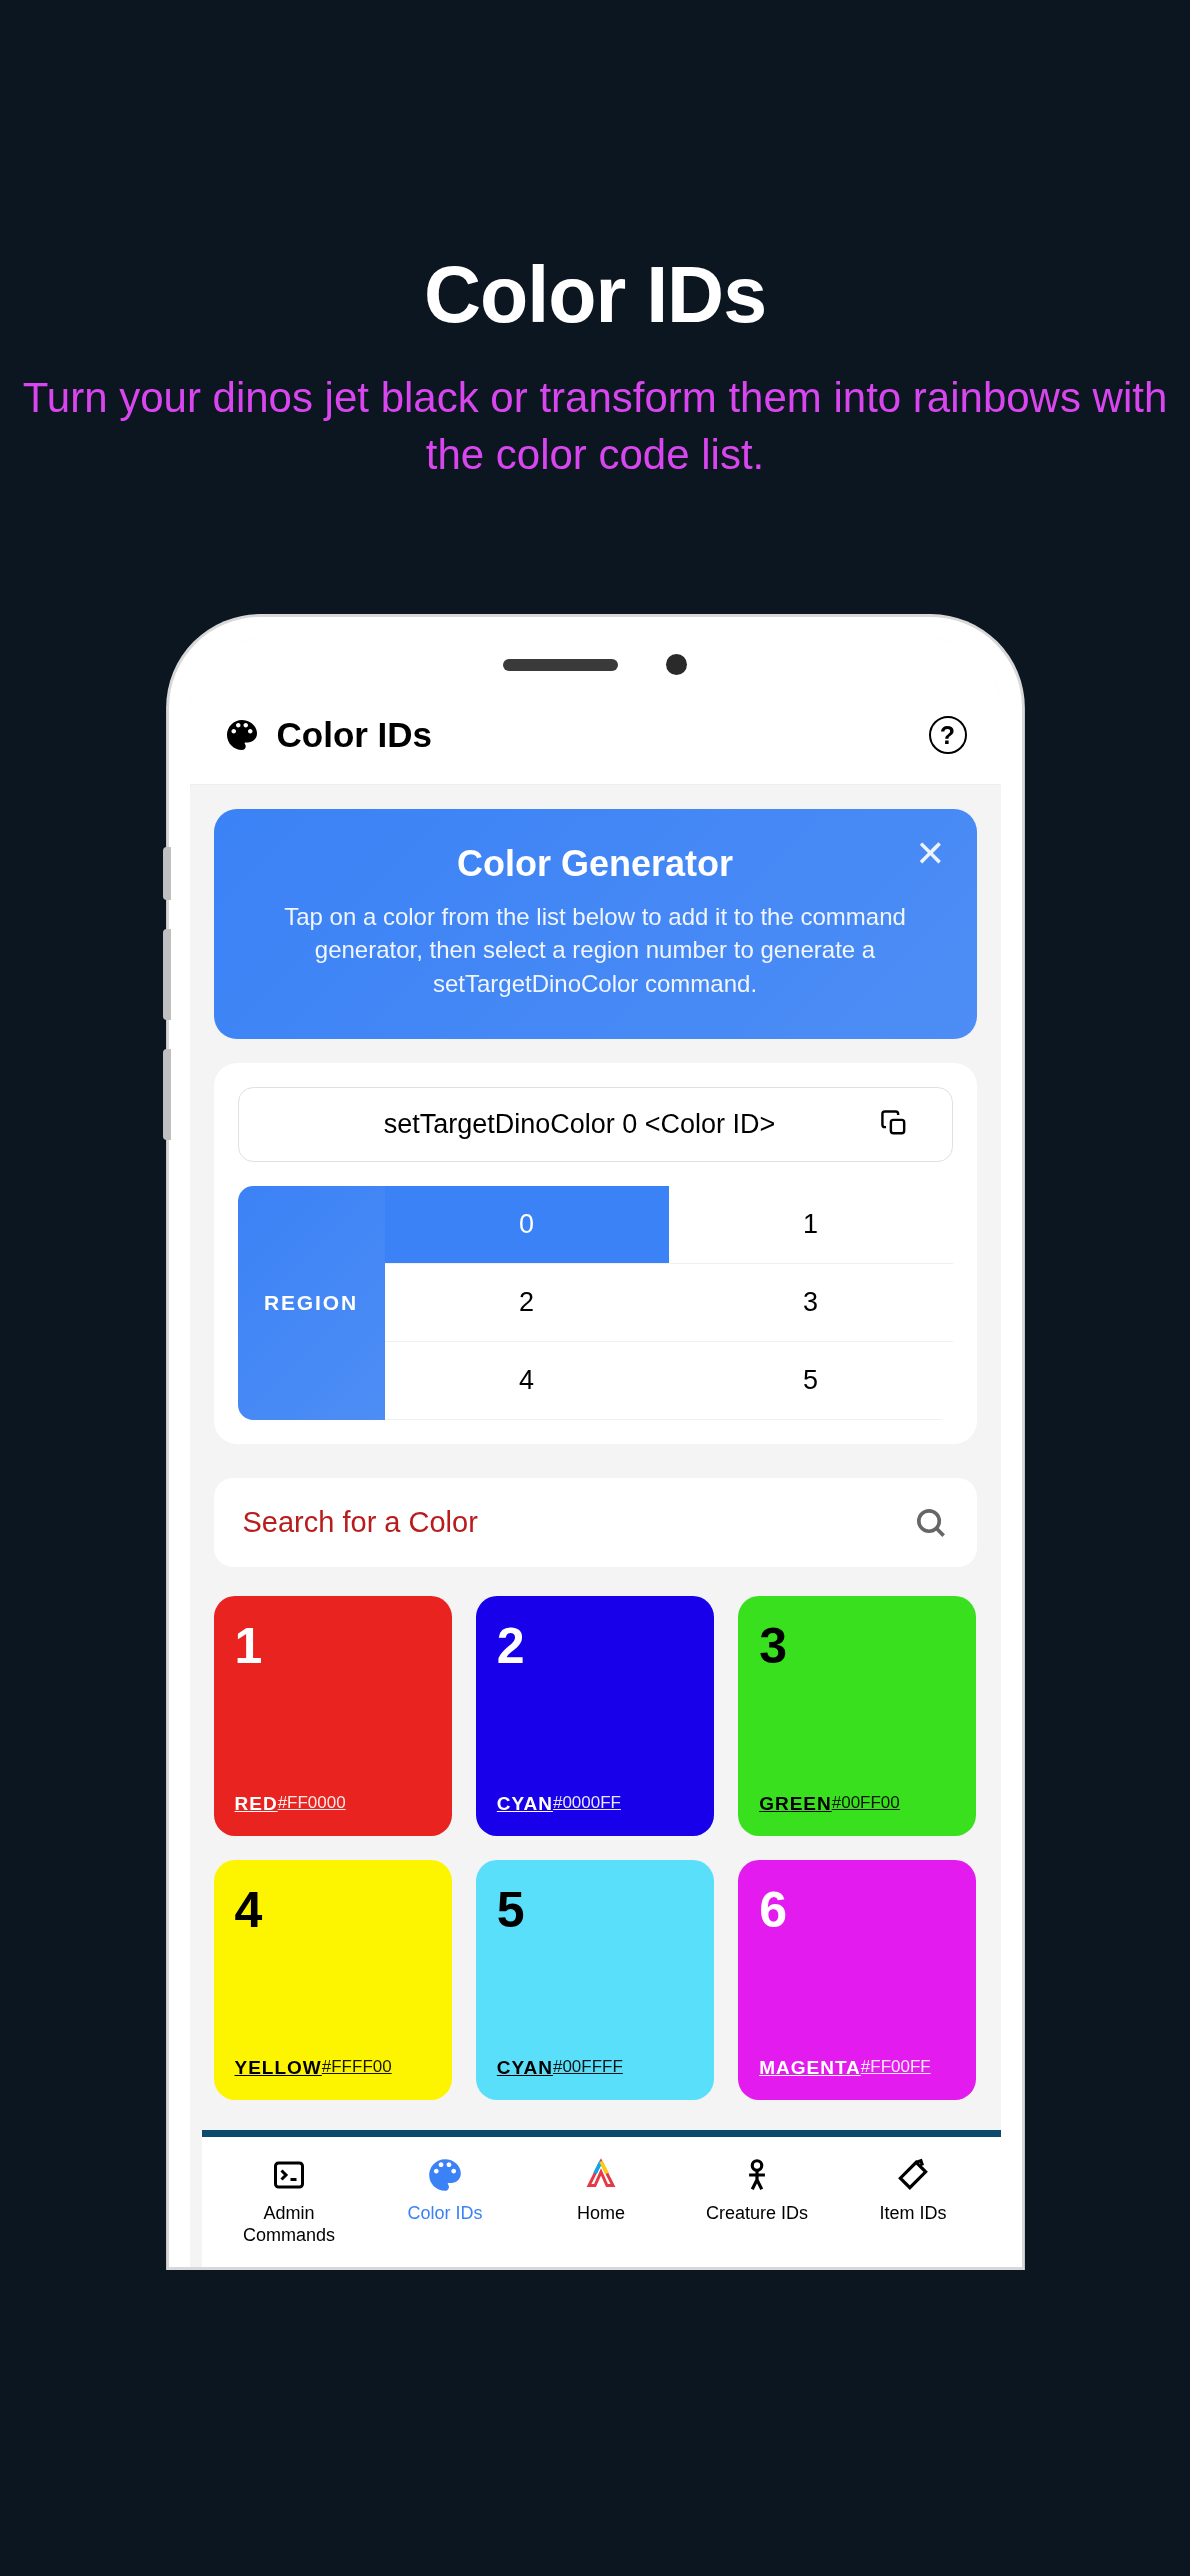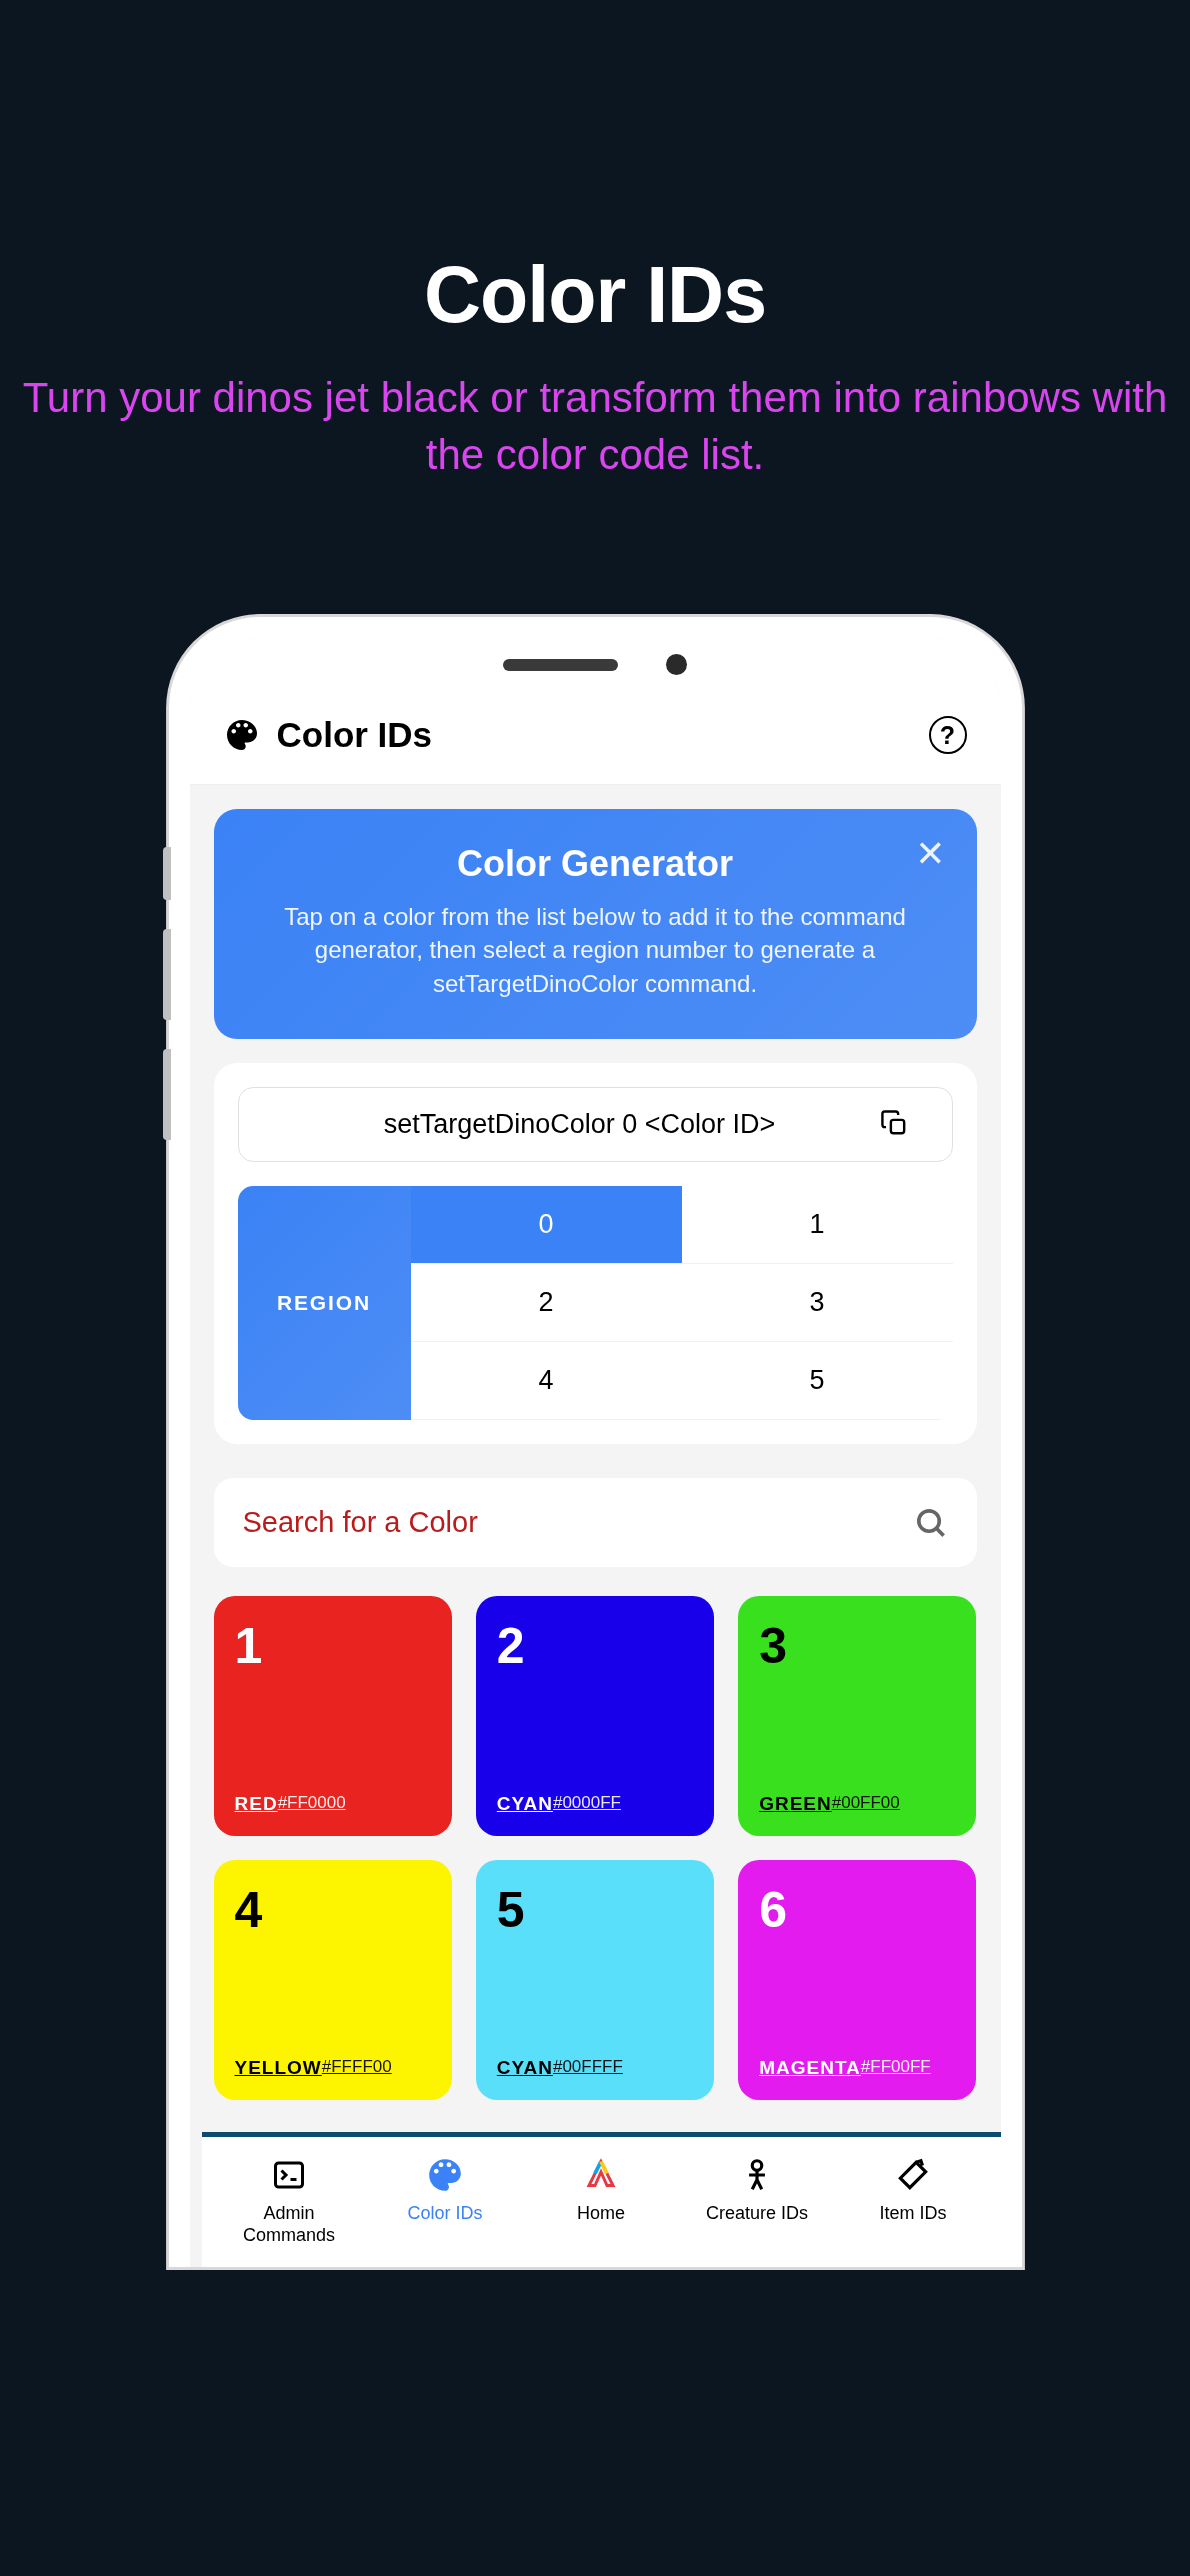--- a/index.html
+++ b/index.html
@@ -197,21 +197,21 @@
     
     .region-grid {
       display: flex;
       border-radius: 15.3px;
       overflow: hidden;
     }
     
     .region-label {
       background: linear-gradient(135deg, #3b82f6, #4d8df5);
       color: white;
-      width: 173px;
+      width: 147px;
       display: flex;
       align-items: center;
       justify-content: center;
       font-size: 21px;
       font-weight: 600;
       letter-spacing: 1.9px;
     }
     
     .region-numbers {
       flex: 1;
@@ -291,21 +291,21 @@
     
     .tab-bar {
       position: absolute;
       bottom: 0;
       left: 12px;
       right: 0;
       background: white;
       display: flex;
       justify-content: space-around;
       padding: 17px 9.6px 21px 9.6px;
-      border-top: 5px solid #0c4a6e;
+      border-top: 7px solid #0c4a6e;
     }
     
     .tab-item {
       display: flex;
       flex-direction: column;
       align-items: center;
       gap: 7.7px;
       flex: 1;
     }
     

